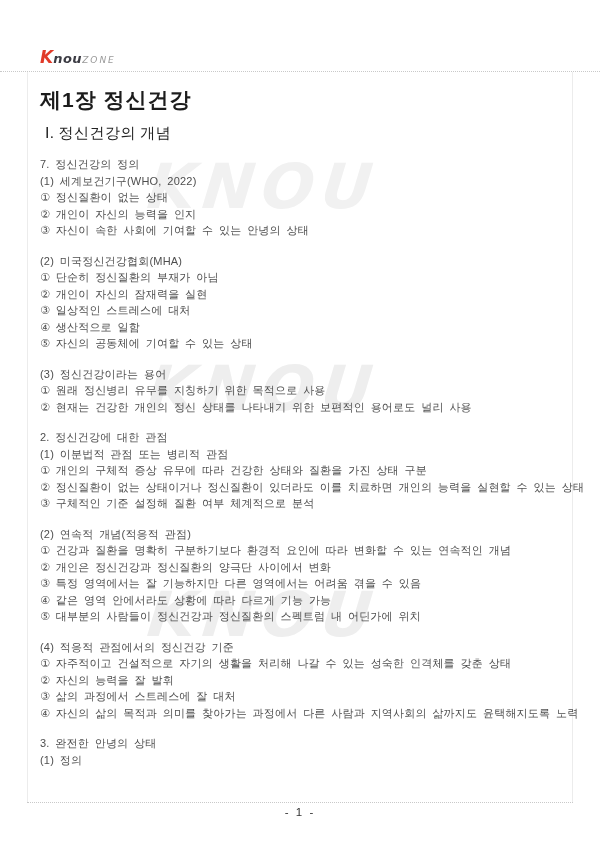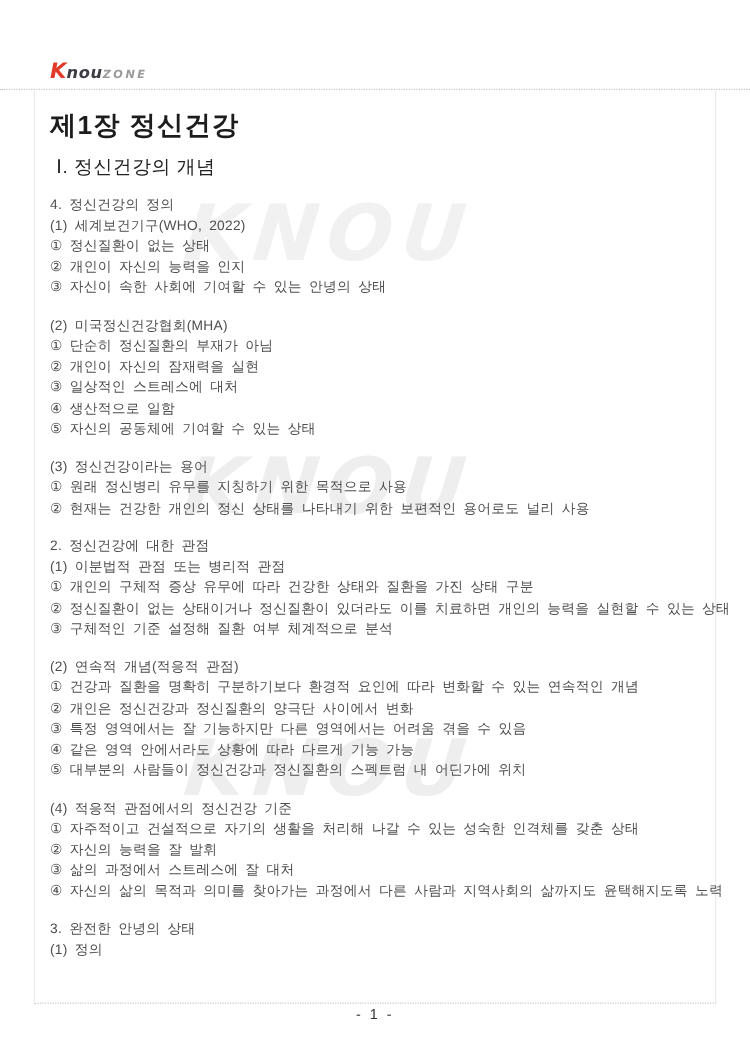--- a/index.html
+++ b/index.html
@@ -42,34 +42,35 @@
   }
   .logo .k {
     color:#e13a28; font-weight:bold; font-size:17px;
     font-family:"DejaVu Sans","Liberation Sans",sans-serif;
   }
   .logo .nou {
     color:#3c3c44; font-weight:bold; font-size:13px; letter-spacing:0.5px;
     font-family:"DejaVu Sans","Liberation Sans",sans-serif;
   }
   .logo .zone {
-    color:#9a9a9a; font-weight:bold; font-size:9px; letter-spacing:2px;
+    color:#9a9a9a; font-weight:normal; font-size:9px; letter-spacing:2px;
     font-family:"DejaVu Sans","Liberation Sans",sans-serif;
     margin-top:24px;
   }
   
   .chapter-title {
     position:absolute; top:86px; left:40px; z-index:3;
     font-size:21px; font-weight:bold; color:#1c1c1c; letter-spacing:1px;
     white-space:nowrap;
   }
   .section-title {
     position:absolute; top:124px; left:45px; z-index:3;
     font-size:15px; font-weight:500; color:#222222; letter-spacing:0.5px;
     white-space:nowrap;
+    font-family:Liberation Serif, serif;
   }
   
   .body-text {
     position:absolute; top:156px; left:40px; width:530px; z-index:3;
     font-size:11px; line-height:16.5px; color:#4e4e4e;
     letter-spacing:0.2px; word-spacing:2.5px;
   }
   .para { margin:0 0 14px 0; }
   .line { white-space:nowrap; }
   
@@ -93,21 +94,21 @@
 
   <div class="logo">
     <span class="k">K</span><span class="nou">nou</span><span class="zone">ZONE</span>
   </div>
 
   <h1 class="chapter-title">제1장 정신건강</h1>
   <h2 class="section-title">Ⅰ. 정신건강의 개념</h2>
 
   <div class="body-text" id="body-text">
       <div class="para">
-        <div class="line">4. 정신건강의 정의</div>
+        <div class="line">7. 정신건강의 정의</div>
         <div class="line">(1) 세계보건기구(WHO, 2022)</div>
         <div class="line">① 정신질환이 없는 상태</div>
         <div class="line">② 개인이 자신의 능력을 인지</div>
         <div class="line">③ 자신이 속한 사회에 기여할 수 있는 안녕의 상태</div>
       </div>
       <div class="para">
         <div class="line">(2) 미국정신건강협회(MHA)</div>
         <div class="line">① 단순히 정신질환의 부재가 아님</div>
         <div class="line">② 개인이 자신의 잠재력을 실현</div>
         <div class="line">③ 일상적인 스트레스에 대처</div>

